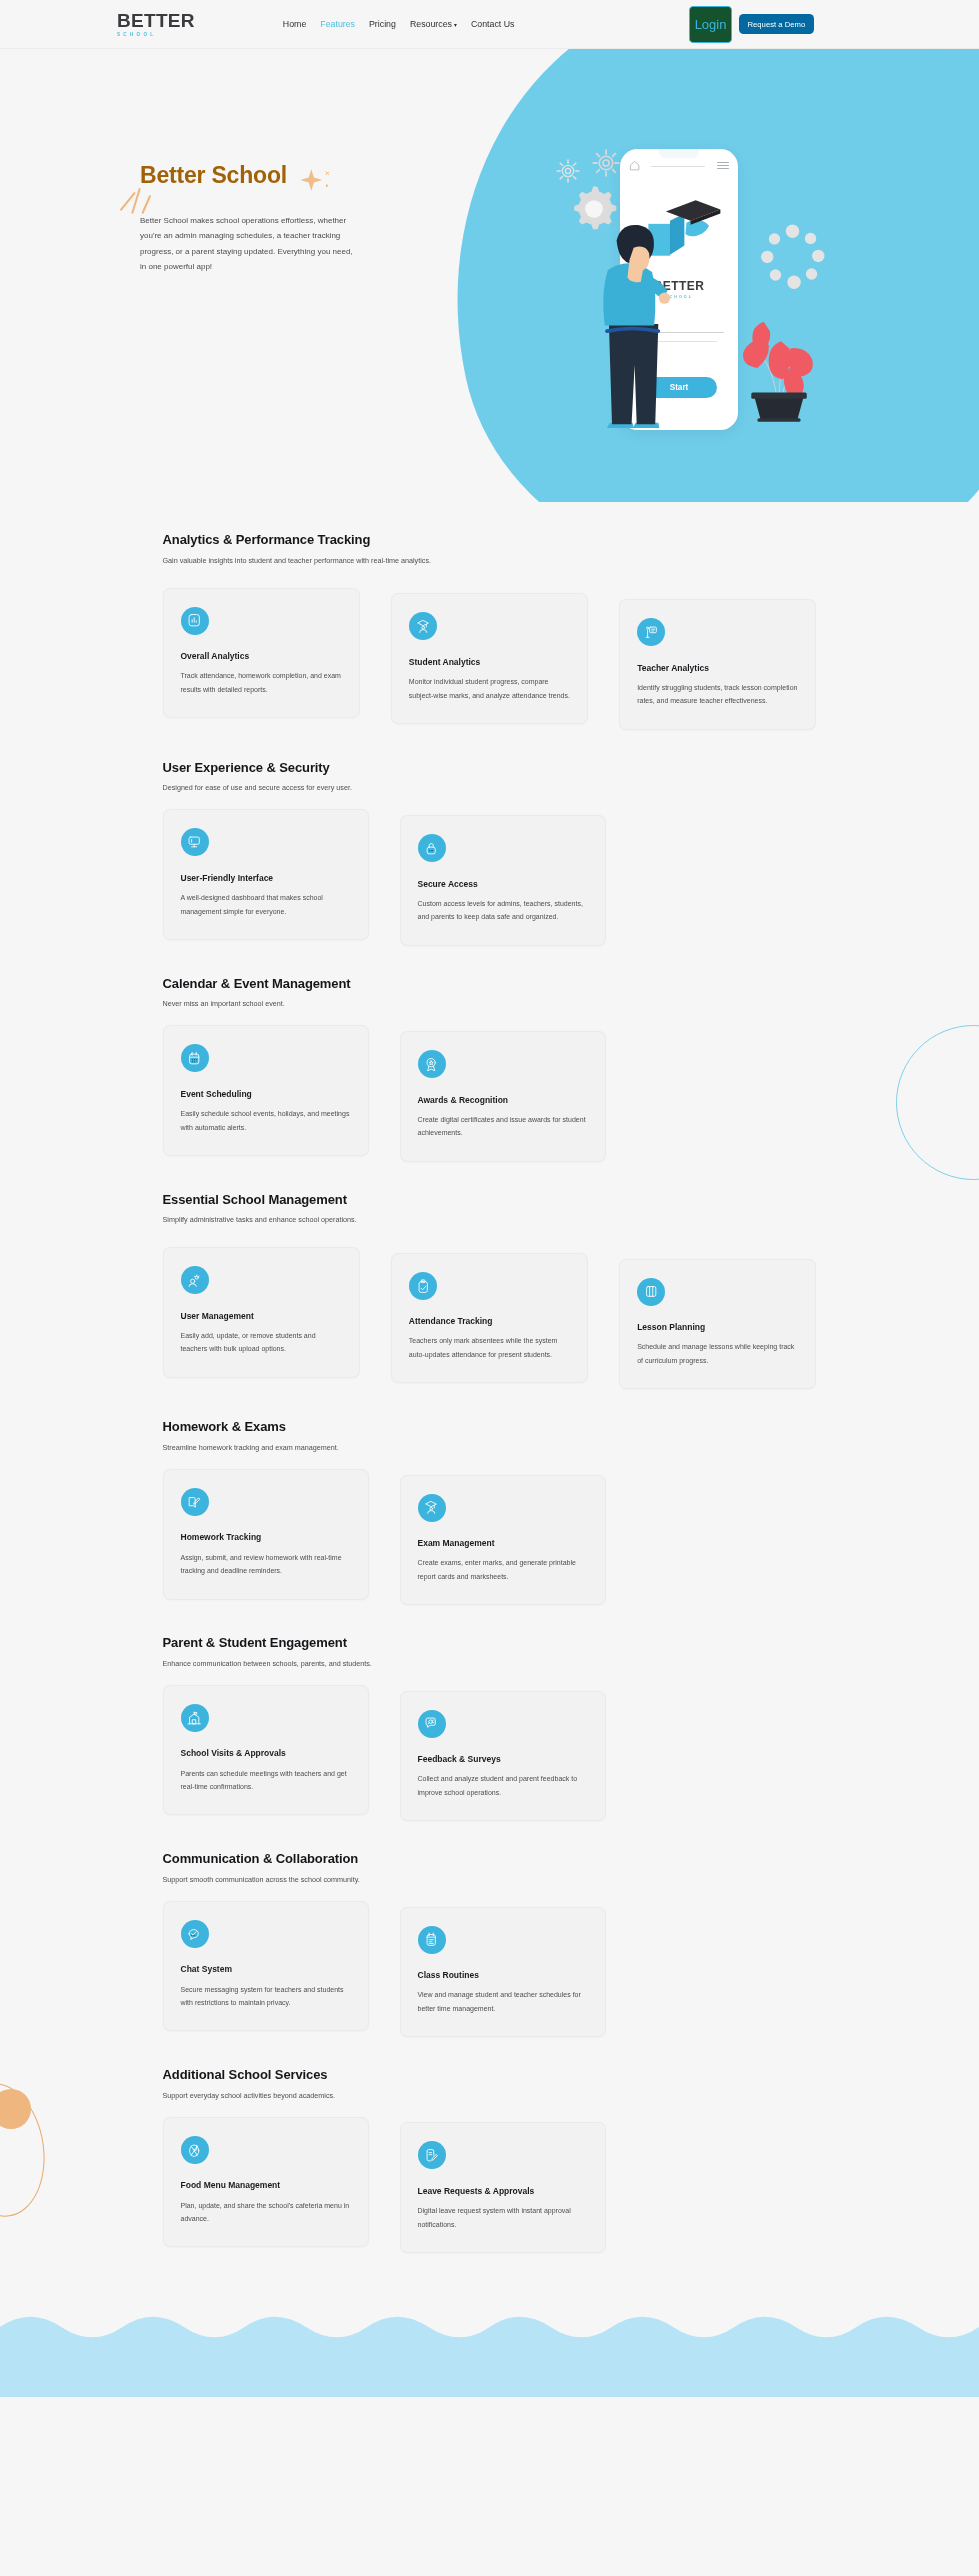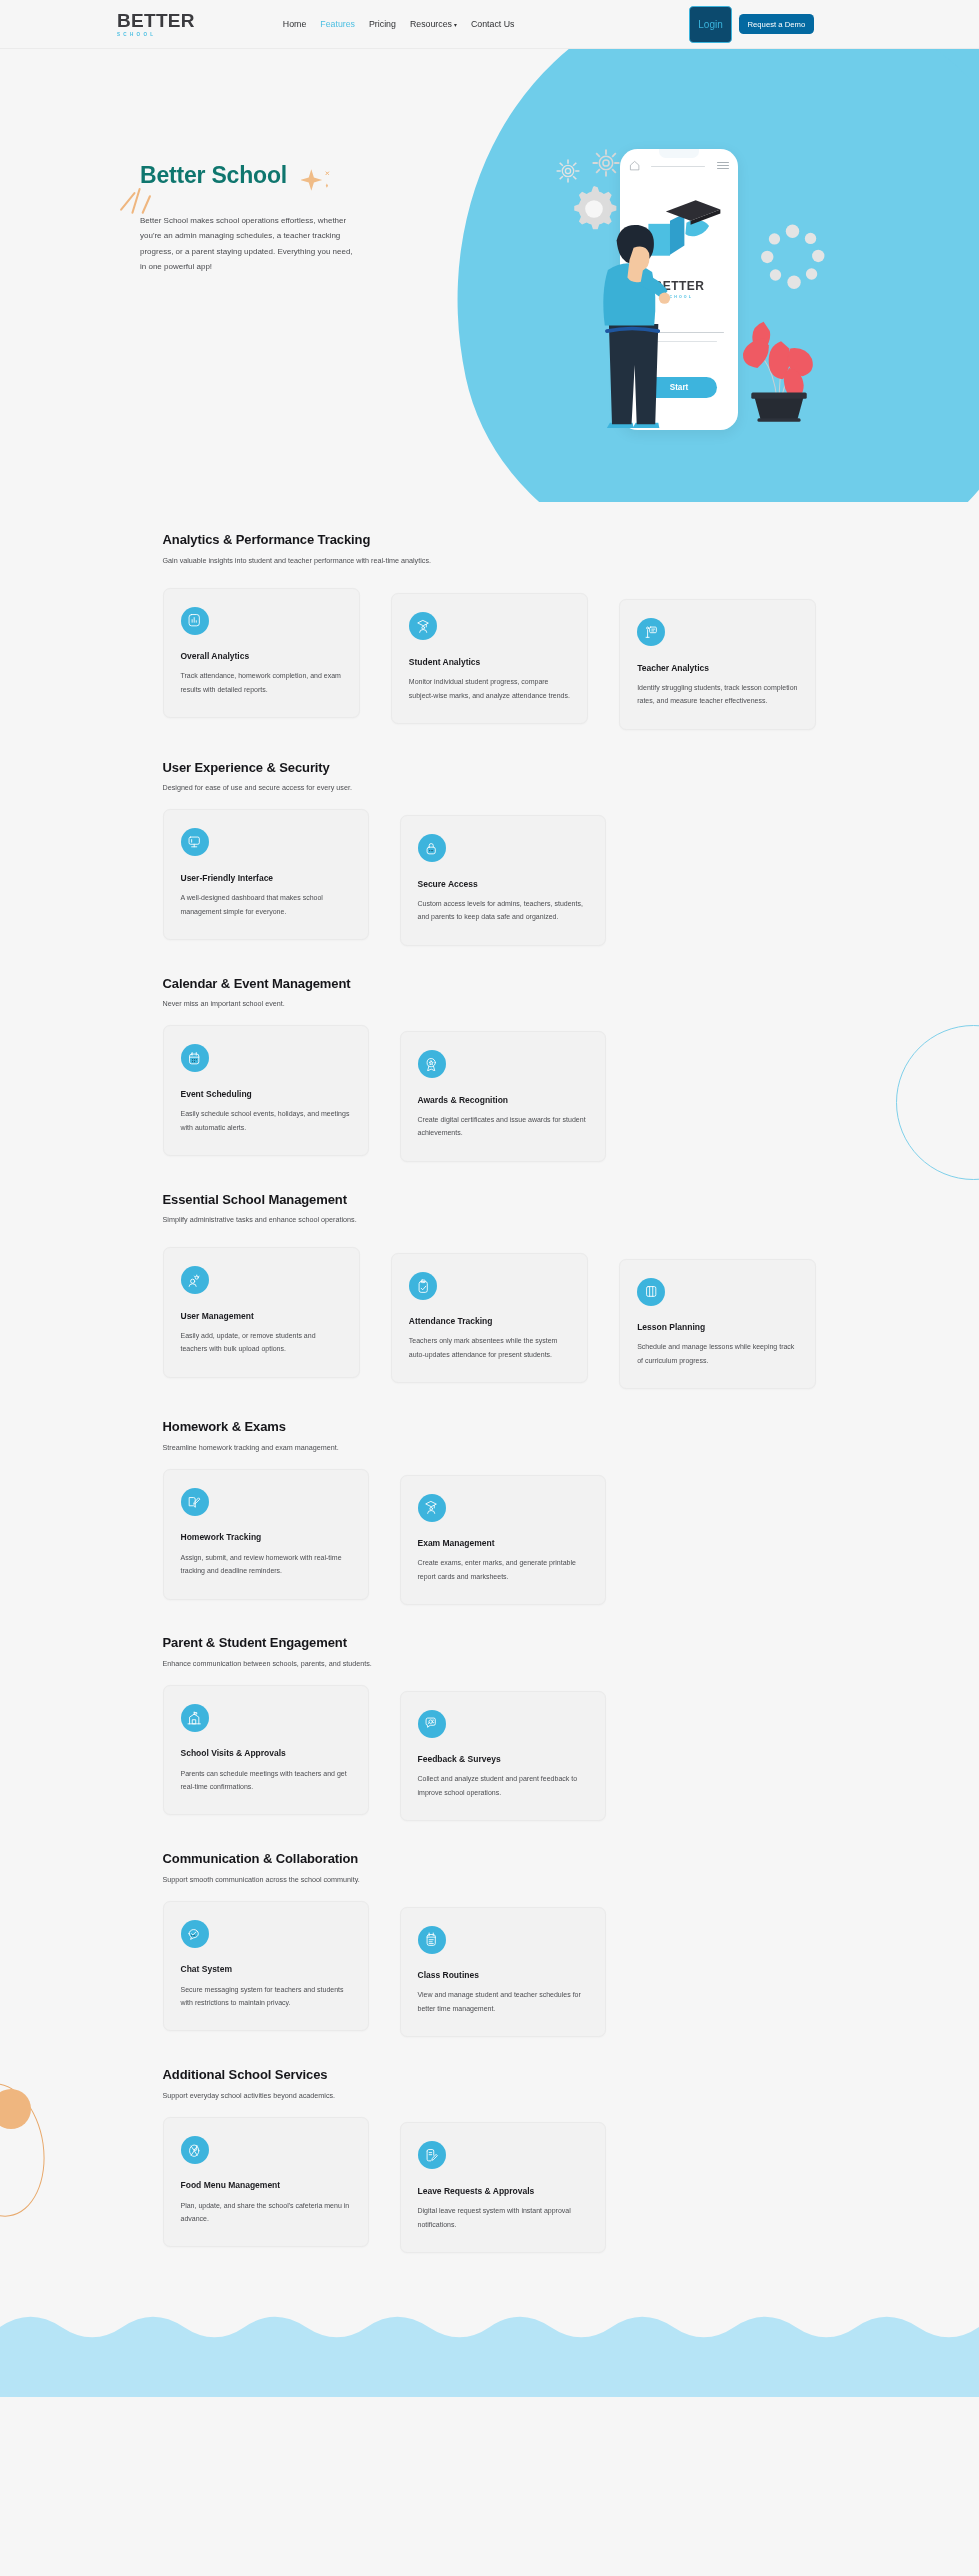--- a/index.html
+++ b/index.html
@@ -38,21 +38,21 @@
     font-size: 8.8px; color: #2f3033; text-decoration: none; white-space: nowrap;
   }
   .nav-links a.active { color: #4cbfe2; }
   .nav-links .caret { font-size: 5.7px; margin-left: 2.1px; }
   .nav-actions {
     margin-left: auto; margin-right: 165px;
     display: flex; align-items: center; gap: 6.7px;
   }
   .btn-login {
     width: 43px; height: 37px; border: 0.8px solid #3ab4dd; border-radius: 4.6px;
-    background: #0c4a6e; color: #3ab4dd; font-size: 10px;
+    background: #14532d; color: #3ab4dd; font-size: 13px;
     display: flex; align-items: center; justify-content: center;
     cursor: pointer;
   }
   .btn-demo {
     height: 20.6px; padding: 0 8.8px; border: none; border-radius: 4.6px;
     background: #0369a1; color: #fff; font-size: 7.7px;
     display: flex; align-items: center; justify-content: center;
     cursor: pointer; white-space: nowrap;
   }
 
@@ -85,21 +85,21 @@
     width: 361px;
   }
   .hero-spark-left {
     position: absolute; left: 117px; top: 138px; width: 36px; height: 36px; z-index: 6;
   }
   .hero-title {
     font-size: 23px; font-weight: 800; color: #26262b; line-height: 1.12;
     letter-spacing: -0.2px;
   }
   .hero-title-accent {
-    font-size: 23px; font-weight: 800; color: #0f766e; line-height: 1.12;
+    font-size: 23px; font-weight: 800; color: #a16207; line-height: 1.12;
     margin-top: 11.3px; display: inline-block; letter-spacing: -0.2px;
   }
   .hero-spark-right {
     display: inline-block; vertical-align: middle; margin-left: 11.3px;
   }
   .hero-sub {
     margin-top: 18.5px; font-size: 8px; color: #4b4c50; line-height: 1.95;
     max-width: 319px;
   }
 

